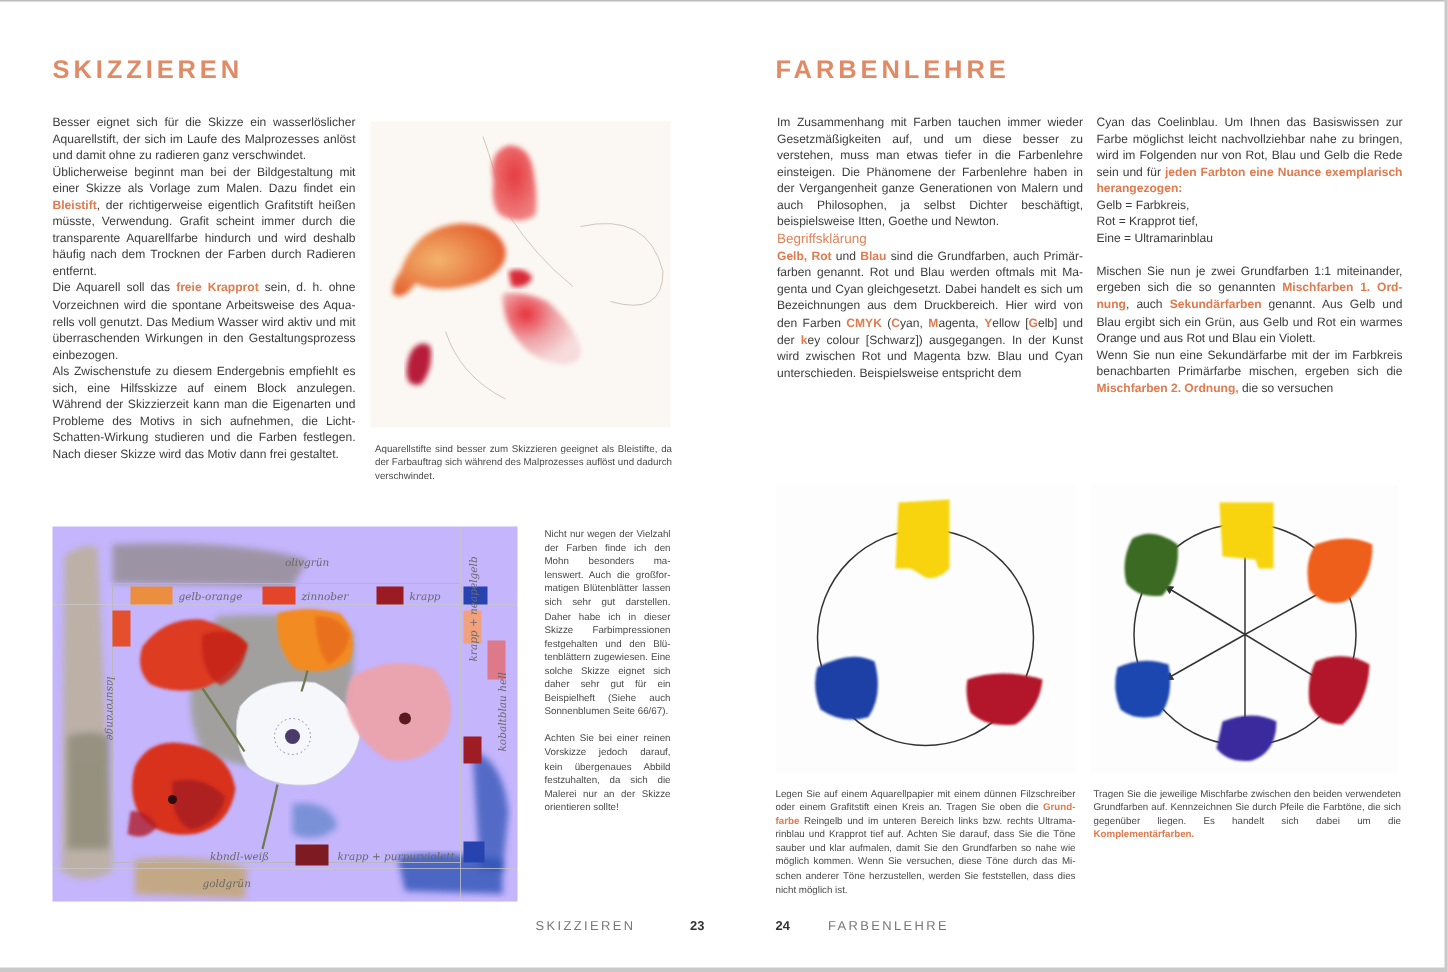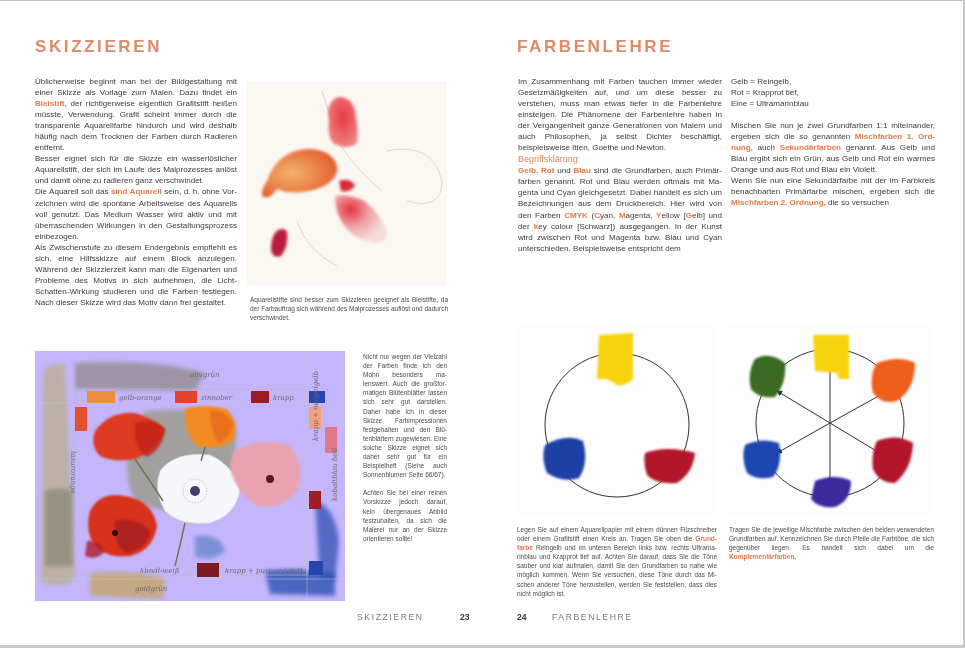--- a/index.html
+++ b/index.html
@@ -22,23 +22,23 @@
 </style>
 </head>
 <body>
 
 <div class="spread">
 
   <div class="page page-left">
     <div class="title" style="left:35px;">SKIZZIEREN</div>
 
     <div class="body-text" style="left:35px; top:75px; width:202px;">
+      <p>Besser eignet sich für die Skizze ein wasserlöslicher Aquarellstift, der sich im Laufe des Malprozesses an­löst und damit ohne zu radieren ganz verschwindet.</p>
       <p><span>Üblicherweise beginnt man bei der Bildgestaltung mit einer Skizze als Vorlage zum Malen. Dazu findet ein </span><span class="hl">Bleistift</span><span>, der richtigerweise eigentlich Grafitstift hei­ßen müsste, Verwendung. Grafit scheint immer durch die transparente Aquarellfarbe hindurch und wird des­halb häufig nach dem Trocknen der Farben durch Ra­dieren entfernt.</span></p>
-      <p>Besser eignet sich für die Skizze ein wasserlöslicher Aquarellstift, der sich im Laufe des Malprozesses an­löst und damit ohne zu radieren ganz verschwindet.</p>
-      <p><span>Die Aquarell soll das </span><span class="hl">sind Aquarell</span><span> sein, d. h. ohne Vor­zeichnen wird die spontane Arbeitsweise des Aqua­rells voll genutzt. Das Medium Wasser wird aktiv und mit überraschenden Wirkungen in den Gestaltungs­prozess einbezogen.</span></p>
+      <p><span>Die Aquarell soll das </span><span class="hl">freie Krapprot</span><span> sein, d. h. ohne Vor­zeichnen wird die spontane Arbeitsweise des Aqua­rells voll genutzt. Das Medium Wasser wird aktiv und mit überraschenden Wirkungen in den Gestaltungs­prozess einbezogen.</span></p>
       <p>Als Zwischenstufe zu diesem Endergebnis empfiehlt es sich, eine Hilfsskizze auf einem Block anzulegen. Während der Skizzierzeit kann man die Eigenarten und Probleme des Motivs in sich aufnehmen, die Licht-Schatten-Wirkung studieren und die Farben festlegen. Nach dieser Skizze wird das Motiv dann frei gestaltet.</p>
     </div>
 
     <div class="art" style="left:247px; top:80px; width:200px; height:204px; background:#fbf8f3;">
       <svg width="200" height="204" viewBox="0 0 200 204">
         <defs>
           <filter id="blur1">
               <feGaussianBlur stdDeviation="1.6"></feGaussianBlur>
             </filter>
           <radialGradient id="gO" cx="0.4" cy="0.5" r="0.6">
@@ -149,21 +149,22 @@
   <div class="page page-right">
     <div class="title" style="left:35px;">FARBENLEHRE</div>
 
     <div class="body-text" style="left:36px; top:75px; width:204px;">
       <p>Im Zusammenhang mit Farben tauchen immer wie­der Gesetzmäßigkeiten auf, und um diese besser zu verstehen, muss man etwas tiefer in die Farbenlehre einsteigen. Die Phänomene der Farbenlehre haben in der Vergangenheit ganze Generationen von Malern und auch Philosophen, ja selbst Dichter beschäftigt, beispielsweise Itten, Goethe und Newton.</p>
       <p class="subhead">Begriffsklärung</p>
       <p><span class="hl">Gelb</span><span class="hl">, </span><span class="hl">Rot</span><span> und </span><span class="hl">Blau</span><span> sind die Grundfarben, auch Primär­farben genannt. Rot und Blau werden oftmals mit Ma­genta und Cyan gleichgesetzt. Dabei handelt es sich um Bezeichnungen aus dem Druckbereich. Hier wird von den Farben </span><span class="hl">CMYK</span><span> (</span><span class="hl">C</span><span>yan, </span><span class="hl">M</span><span>agenta, </span><span class="hl">Y</span><span>ellow [</span><span class="hl">G</span><span>elb] und der </span><span class="hl">k</span><span>ey colour [Schwarz]) ausgegangen. In der Kunst wird zwischen Rot und Magenta bzw. Blau und Cyan unterschieden. Beispielsweise entspricht dem</span></p>
     </div>
 
     <div class="body-text" style="left:249px; top:75px; width:204px;">
-      <p>Gelb = Reingelb,</p>
+      <p><span>Cyan das Coelinblau. Um Ihnen das Basiswissen zur Farbe möglichst leicht nachvollziehbar nahe zu brin­gen, wird im Folgenden nur von Rot, Blau und Gelb die Rede sein und für </span><span class="hl">jeden Farbton eine Nuance ex­emplarisch herangezogen:</span></p>
+      <p>Gelb = Farbkreis,</p>
       <p>Rot = Krapprot tief,</p>
       <p>Eine = Ultramarinblau</p>
       <p style="margin-top:11px;"><span>Mischen Sie nun je zwei Grundfarben 1:1 miteinander, ergeben sich die so genannten </span><span class="hl">Mischfarben 1. Ord­nung</span><span>, auch </span><span class="hl">Sekundärfarben</span><span> genannt. Aus Gelb und Blau ergibt sich ein Grün, aus Gelb und Rot ein war­mes Orange und aus Rot und Blau ein Violett.</span></p>
       <p><span>Wenn Sie nun eine Sekundärfarbe mit der im Farb­kreis benachbarten Primärfarbe mischen, ergeben sich die </span><span class="hl">Mischfarben 2. Ordnung,</span><span> die so versuchen</span></p>
     </div>
 
 
     <div class="art" style="left:35px; top:322px; width:200px; height:192px; background:#fdfdfd;">
       <svg width="200" height="192" viewBox="0 0 200 192">
         <defs>

